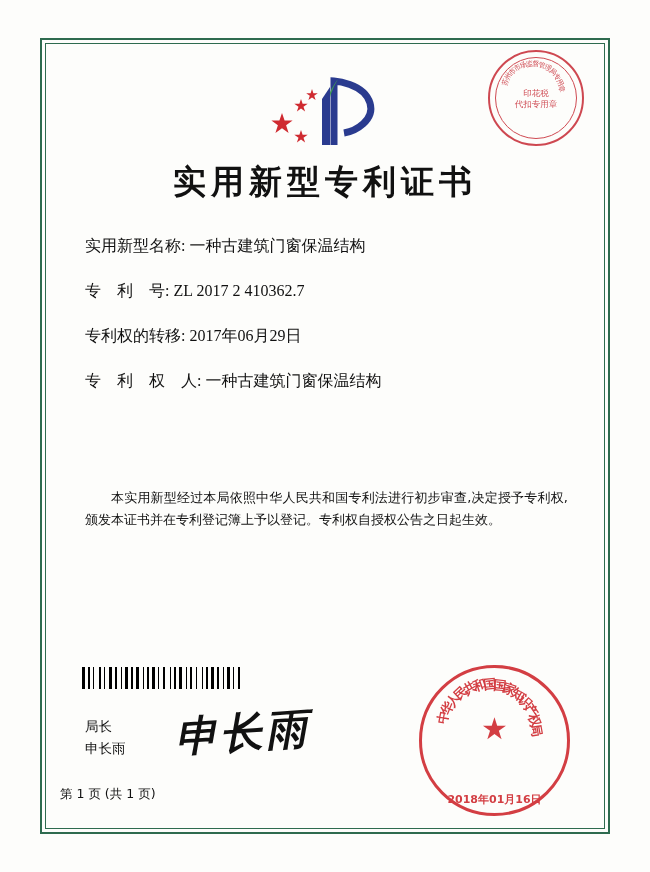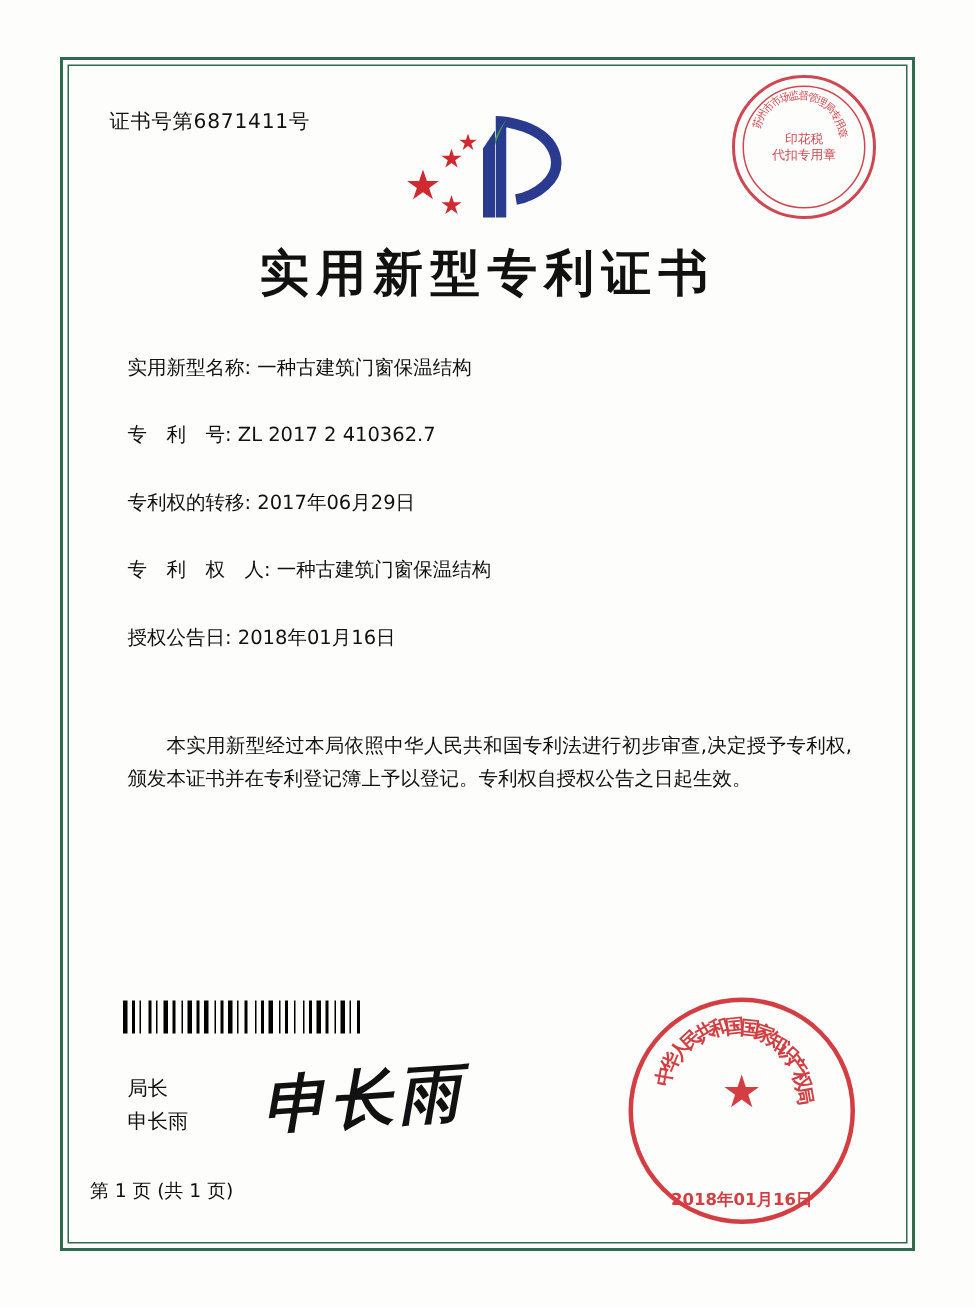--- a/index.html
+++ b/index.html
@@ -123,25 +123,26 @@
   }
 
   
   .fields {
     position: absolute;
     left: 25px;
     right: 20px;
     top: 180px;
   }
   .field-row {
-    font-size: 13px;
+    font-size: 16px;
     line-height: 22px;
     margin-bottom: 23px;
     color: #111;
     white-space: nowrap;
+    font-family: Liberation Serif, serif;
   }
   .field-label {
     display: inline-block;
   }
   .field-value {
     display: inline;
   }
 
   
   .body-text {
@@ -256,21 +257,20 @@
 </style>
 </head>
 <body>
 
 <div class="page">
   <div class="border-outer"></div>
   <div class="border-inner"></div>
 
   <div class="content">
 
-    <div class="cert-no">证书号第6871411号</div>
 
     <div class="seal-top">
       <div class="ring"></div>
       <div class="arc-text" id="topSealArc">
           <span style="font-size: 7px; transform: translate(-50%, -50%) translate(-32.8415px, -8.79985px) rotate(285deg);">苏</span>
           <span style="font-size: 7px; transform: translate(-50%, -50%) translate(-30.1584px, -15.6995px) rotate(297.5deg);">州</span>
           <span style="font-size: 7px; transform: translate(-50%, -50%) translate(-26.0455px, -21.8548px) rotate(310deg);">市</span>
           <span style="font-size: 7px; transform: translate(-50%, -50%) translate(-20.6979px, -26.974px) rotate(322.5deg);">市</span>
           <span style="font-size: 7px; transform: translate(-50%, -50%) translate(-14.369px, -30.8145px) rotate(335deg);">场</span>
           <span style="font-size: 7px; transform: translate(-50%, -50%) translate(-7.35895px, -33.1941px) rotate(347.5deg);">监</span>
@@ -318,24 +318,20 @@
         <span class="field-value">ZL 2017 2 410362.7</span>
       </div>
       <div class="field-row">
         <span class="field-label">专利权的转移:</span>
         <span class="field-value">2017年06月29日</span>
       </div>
       <div class="field-row">
         <span class="field-label">专　利　权　人:</span>
         <span class="field-value">一种古建筑门窗保温结构</span>
       </div>
-      <div class="field-row">
-        <span class="field-label">授权公告日:</span>
-        <span class="field-value">2018年01月16日</span>
-      </div>
     </div>
 
     <div class="body-text">
       <p>本实用新型经过本局依照中华人民共和国专利法进行初步审查,决定授予专利权,颁发本证书并在专利登记簿上予以登记。专利权自授权公告之日起生效。</p>
     </div>
 
     <div class="barcode" id="barcode"><i style="width: 3px;"></i><i style="width: 1px; background: transparent;"></i><i style="width: 2px;"></i><i style="width: 1px; background: transparent;"></i><i style="width: 1px;"></i><i style="width: 3px; background: transparent;"></i><i style="width: 2px;"></i><i style="width: 1px; background: transparent;"></i><i style="width: 1px;"></i><i style="width: 2px; background: transparent;"></i><i style="width: 3px;"></i><i style="width: 1px; background: transparent;"></i><i style="width: 2px;"></i><i style="width: 2px; background: transparent;"></i><i style="width: 1px;"></i><i style="width: 1px; background: transparent;"></i><i style="width: 3px;"></i><i style="width: 1px; background: transparent;"></i><i style="width: 2px;"></i><i style="width: 1px; background: transparent;"></i><i style="width: 3px;"></i><i style="width: 2px; background: transparent;"></i><i style="width: 1px;"></i><i style="width: 1px; background: transparent;"></i><i style="width: 2px;"></i><i style="width: 1px; background: transparent;"></i><i style="width: 3px;"></i><i style="width: 1px; background: transparent;"></i><i style="width: 1px;"></i><i style="width: 2px; background: transparent;"></i><i style="width: 2px;"></i><i style="width: 3px; background: transparent;"></i><i style="width: 1px;"></i><i style="width: 1px; background: transparent;"></i><i style="width: 2px;"></i><i style="width: 1px; background: transparent;"></i><i style="width: 3px;"></i><i style="width: 2px; background: transparent;"></i><i style="width: 1px;"></i><i style="width: 1px; background: transparent;"></i><i style="width: 2px;"></i><i style="width: 2px; background: transparent;"></i><i style="width: 1px;"></i><i style="width: 3px; background: transparent;"></i><i style="width: 1px;"></i><i style="width: 1px; background: transparent;"></i><i style="width: 2px;"></i><i style="width: 1px; background: transparent;"></i><i style="width: 3px;"></i><i style="width: 1px; background: transparent;"></i><i style="width: 2px;"></i><i style="width: 2px; background: transparent;"></i><i style="width: 1px;"></i><i style="width: 1px; background: transparent;"></i><i style="width: 3px;"></i><i style="width: 1px; background: transparent;"></i><i style="width: 1px;"></i><i style="width: 2px; background: transparent;"></i><i style="width: 2px;"></i><i style="width: 1px; background: transparent;"></i></div>
 
     <div class="sign-block">
       <div>局长</div>

